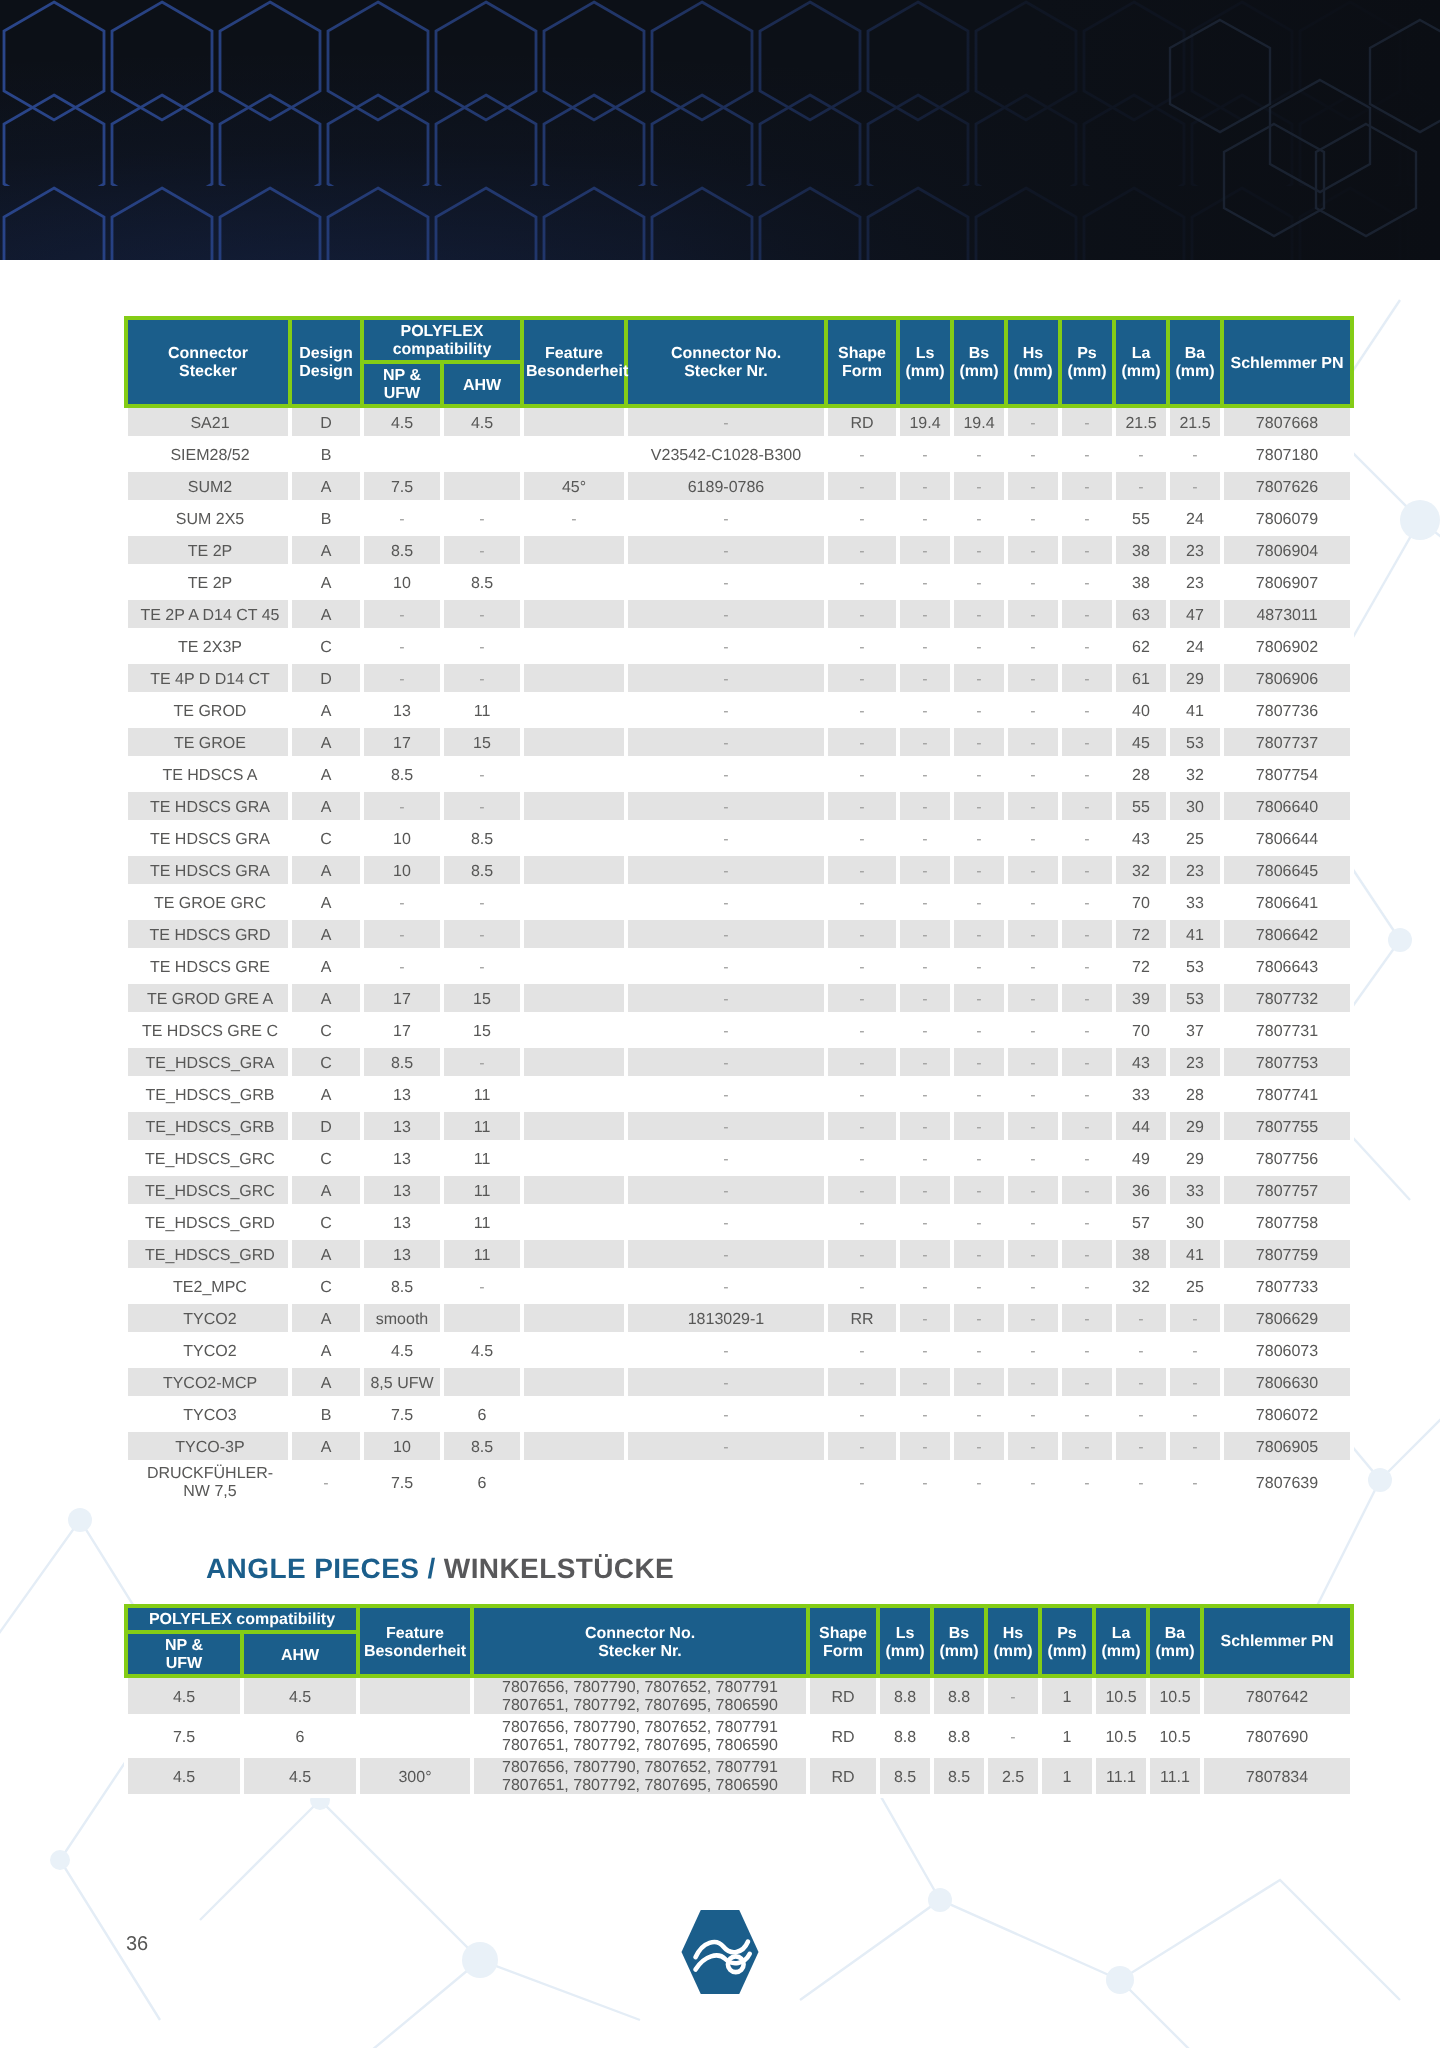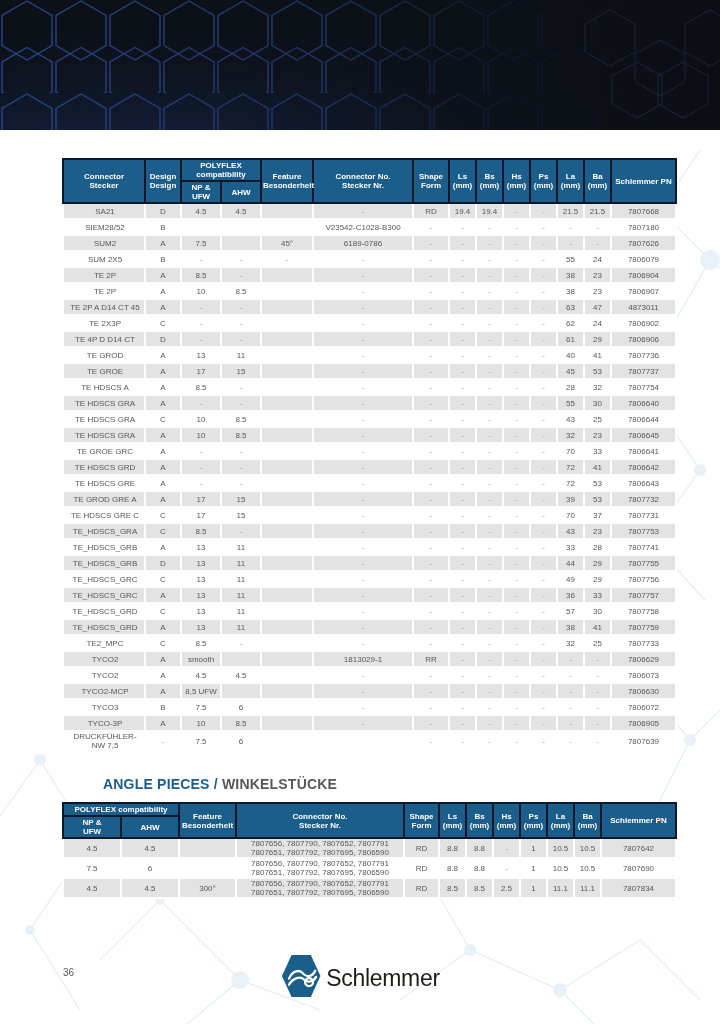--- a/index.html
+++ b/index.html
@@ -8,21 +8,21 @@
     font-family:"Liberation Sans", sans-serif;color:#575756;
   }
   
   .bg-network{position:absolute;left:0;top:0;width:720px;height:1024px;z-index:0;}
   
   .banner{position:absolute;left:0;top:0;width:720px;height:130px;z-index:1;}
   
   .tbl{border-collapse:collapse;table-layout:fixed;width:613px;z-index:2;}
   .tbl th{
     background:#1b5e8b;color:#ffffff;font-weight:bold;font-size:8px;line-height:9px;
-    text-align:center;vertical-align:middle;border:2px solid #0f172a;padding:1px 1px;
+    text-align:center;vertical-align:middle;border:2px solid #84cc16;padding:1px 1px;
     white-space:pre-line;
   }
   .tbl td{
     font-size:8px;line-height:9px;height:14px;text-align:center;vertical-align:middle;
     border:2px solid #ffffff;padding:0 2px;color:#575756;white-space:pre-line;
     overflow:hidden;
   }
   .tbl tbody tr:nth-child(odd) td{background:#e3e3e3;}
   .tbl tbody tr:nth-child(even) td{background:#ffffff;}
   .tbl td.dash{color:#9d9d9c;}
@@ -814,16 +814,15 @@
     <span>
       <svg width="42" height="46" viewBox="0 0 48 52" xmlns="http://www.w3.org/2000/svg">
         <path d="M13,2 L35,2 L46,26 L35,50 L13,50 L2,26 Z" fill="#1b5e8b"></path>
         <g fill="none" stroke="#ffffff" stroke-width="2.6" stroke-linecap="round">
           <path d="M10,29 C14,20 22,18 26,23 C30,28 37,27 40,20"></path>
           <path d="M10,36 C15,28 23,26 27,30 C31,34 38,33 41,27"></path>
           <circle cx="33" cy="33" r="4.5"></circle>
         </g>
       </svg>
     </span>
-    <span class="logo-text">Schlemmer</span>
   </div>
 
 </div>
 
 </body></html>

